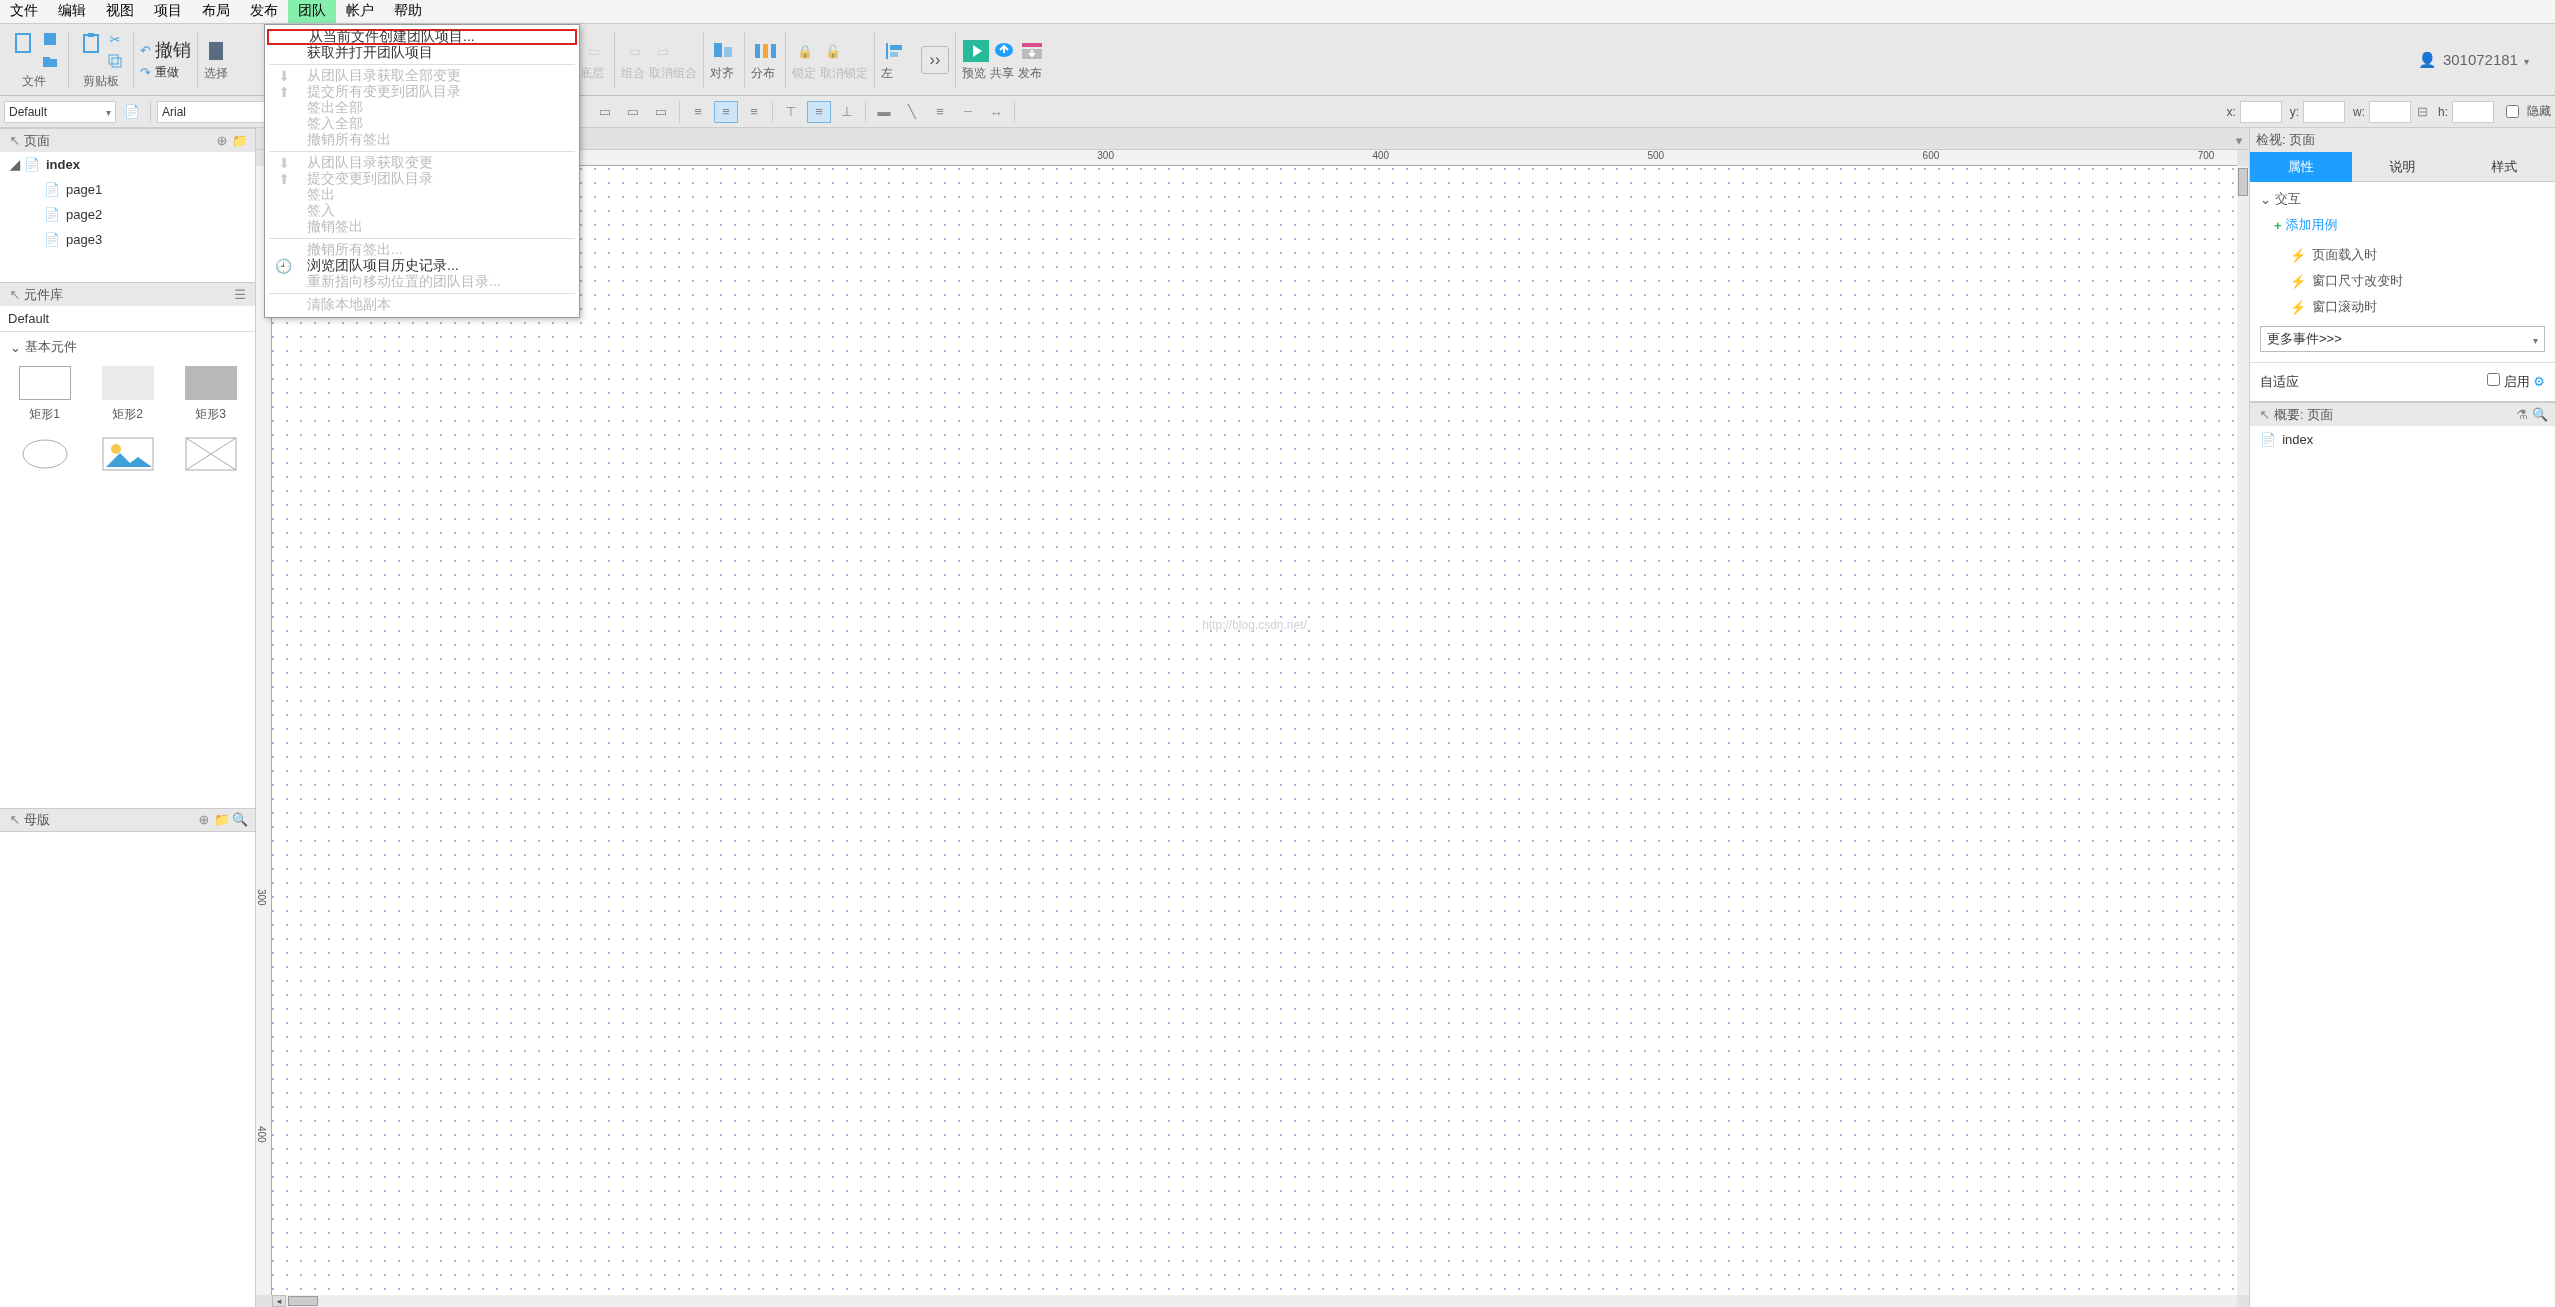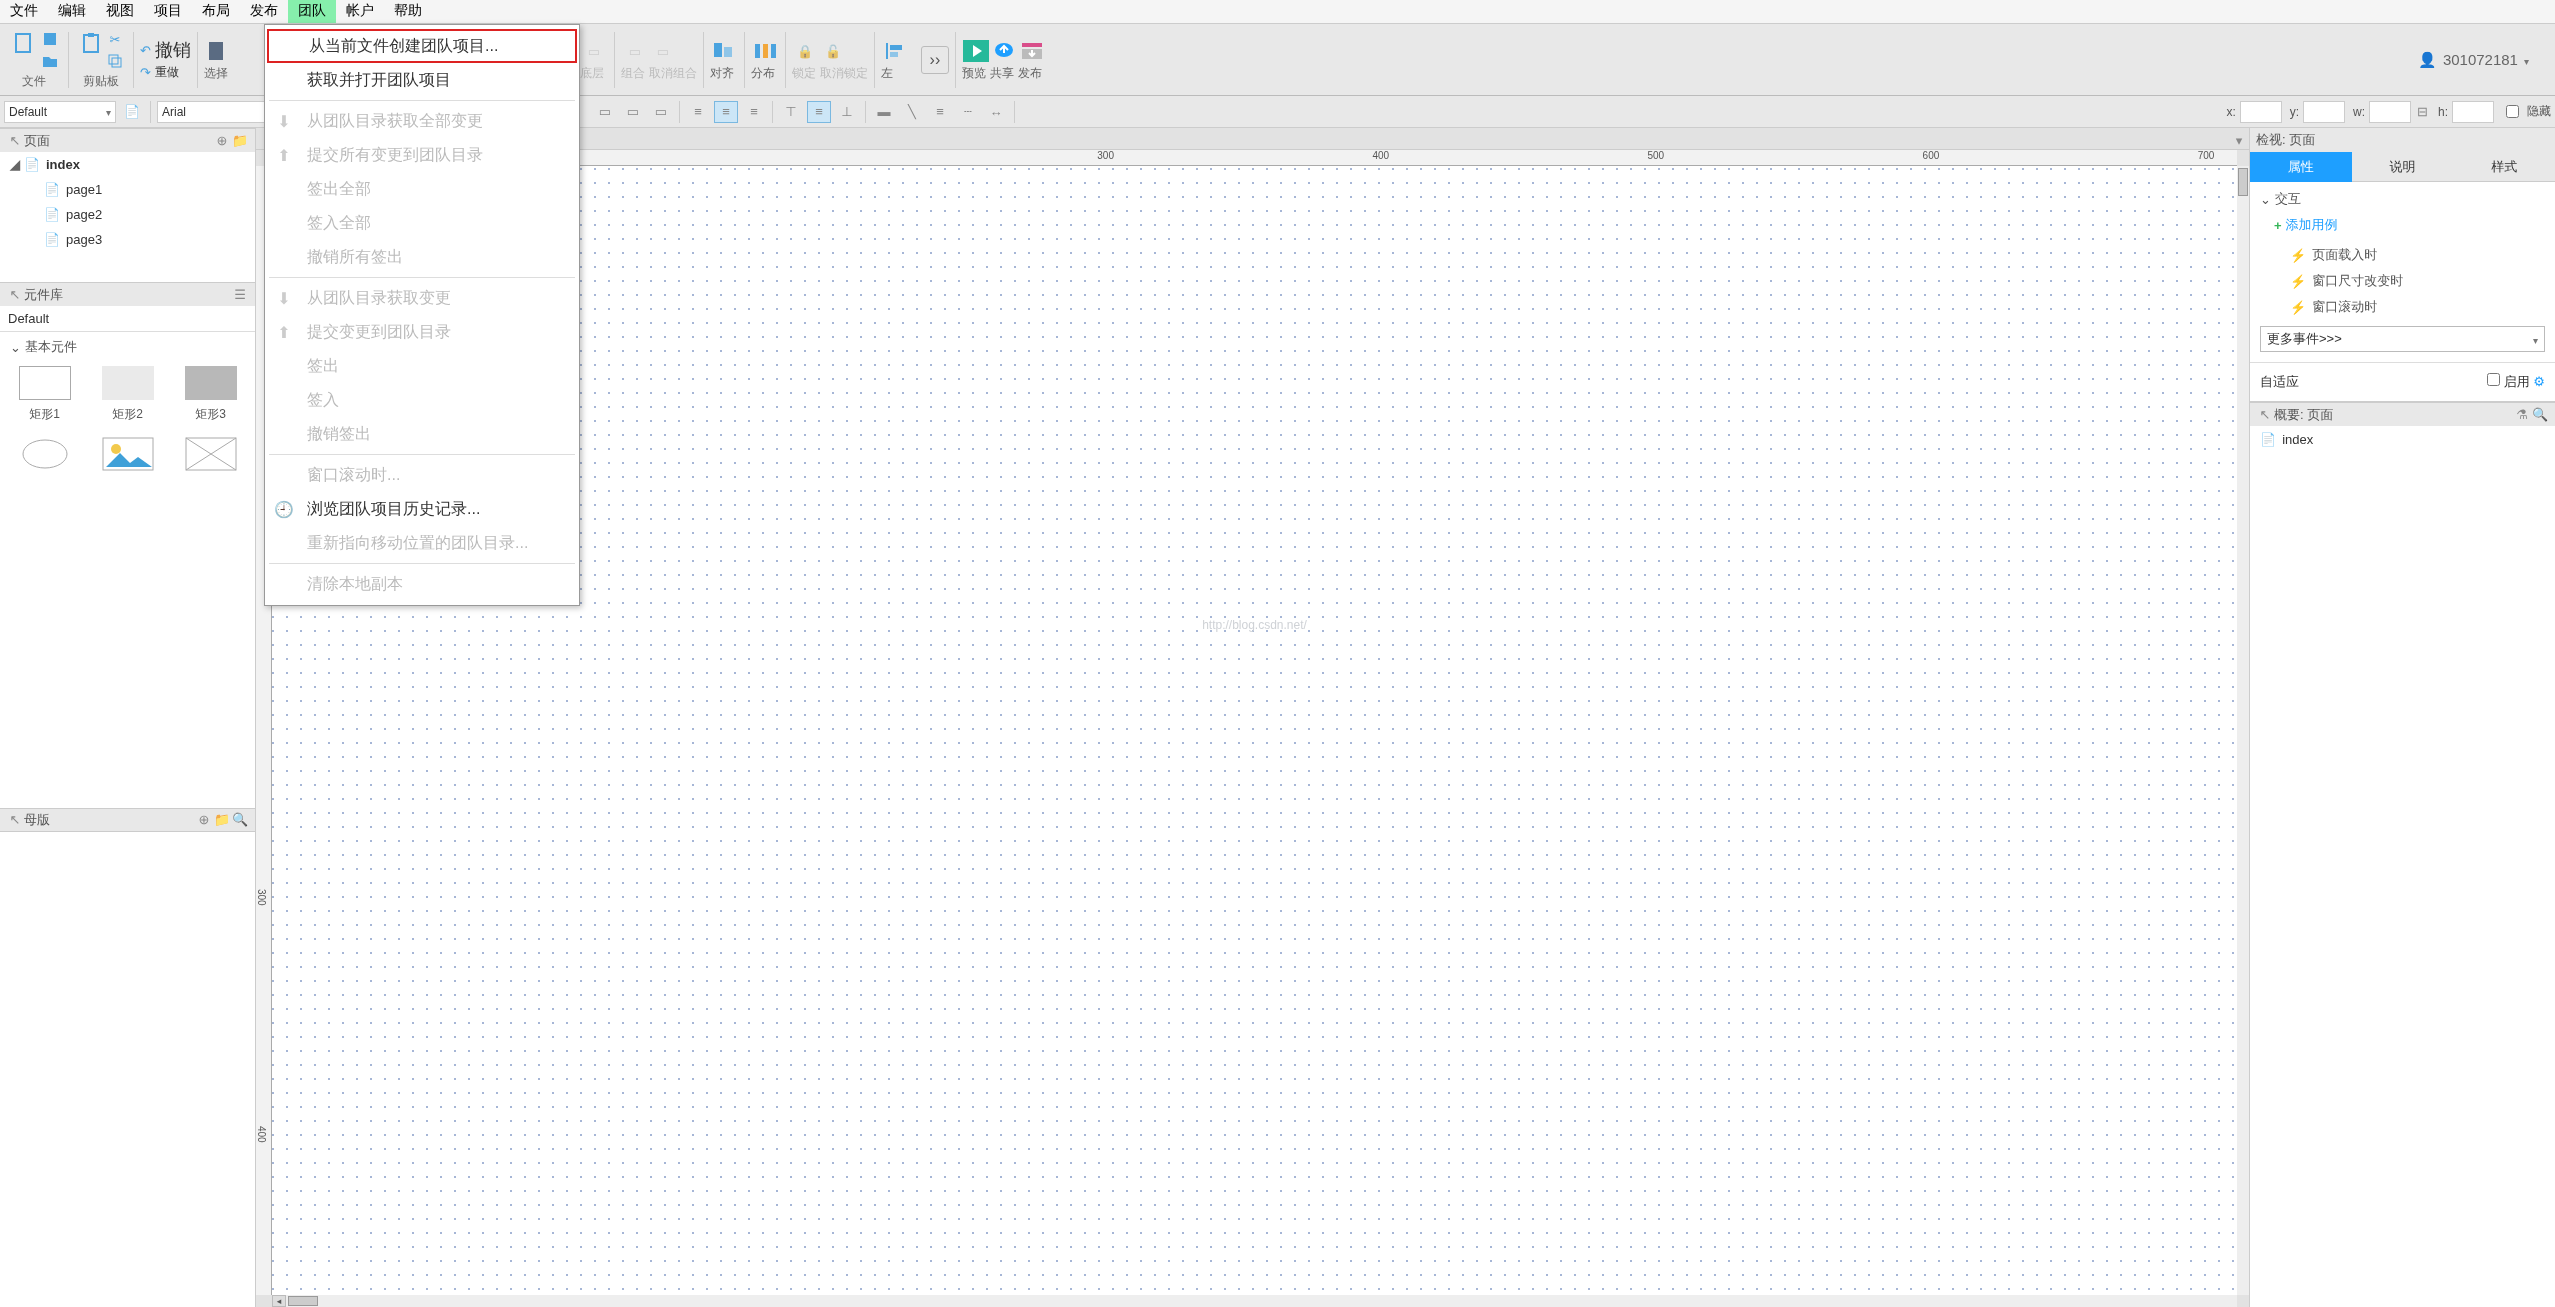--- a/index.html
+++ b/index.html
@@ -81,21 +81,21 @@
 .rsec .hdr { font-size:13px; color:#555; display:flex; align-items:center; gap:4px;}
 .add-case { color:#1e9fff; font-size:13px; display:flex; align-items:center; gap:4px; margin:8px 0 8px 14px;}
 .ev-item { font-size:13px; color:#555; padding:4px 0 4px 30px; display:flex; gap:6px; align-items:center;}
 .more-dd { margin: 6px 0 2px; border:1px solid #bbb; background:#fff; height:26px; display:flex; align-items:center; padding:0 6px; font-size:13px;}
 .adapt { display:flex; align-items:center; justify-content:space-between; padding:10px; font-size:13px; background:#fff; border-bottom:1px solid #ccc;}
 .outline { flex:1; background:#fff;}
 .outline-row { padding:6px 10px; display:flex; align-items:center; gap:6px; font-size:13px;}
 
 
 .dropdown { position:absolute; top:24px; left:264px; width:316px; background:#fff; border:1px solid #999; box-shadow:2px 2px 6px rgba(0,0,0,.25); z-index:100; padding:4px 0;}
-.dropdown .mitem { height:34px; display:flex; align-items:center; padding-left:42px; font-size:16px; position:relative;}
+.dropdown .mitem { height:16px; display:flex; align-items:center; padding-left:42px; font-size:14px; position:relative;}
 .dropdown .mitem.dis { color:#bbb;}
 .dropdown .mitem.hl { border:2px solid #d22; margin:0 2px; padding-left:40px;}
 .dropdown .msep { height:1px; background:#ddd; margin:3px 4px;}
 .dropdown .mico { position:absolute; left:10px; width:18px; height:18px; display:flex; align-items:center; justify-content:center;}
 
 svg { display:block;}
 .chev::after{content:"▾"; font-size:10px; color:#777;}
 </style>
 </head>
 <body>
@@ -489,21 +489,21 @@
       <span>签出</span>
     </div>
     <div class="mitem dis">
       <span>签入</span>
     </div>
     <div class="mitem dis">
       <span>撤销签出</span>
     </div>
     <div class="msep"></div>
     <div class="mitem dis">
-      <span>窗口滚动时...</span>
+      <span>撤销所有签出...</span>
     </div>
     <div class="mitem">
       <span class="mico" style="color: rgb(74, 163, 223);">🕘</span>
       <span>浏览团队项目历史记录...</span>
     </div>
     <div class="mitem dis">
       <span>重新指向移动位置的团队目录...</span>
     </div>
     <div class="msep"></div>
     <div class="mitem dis">

